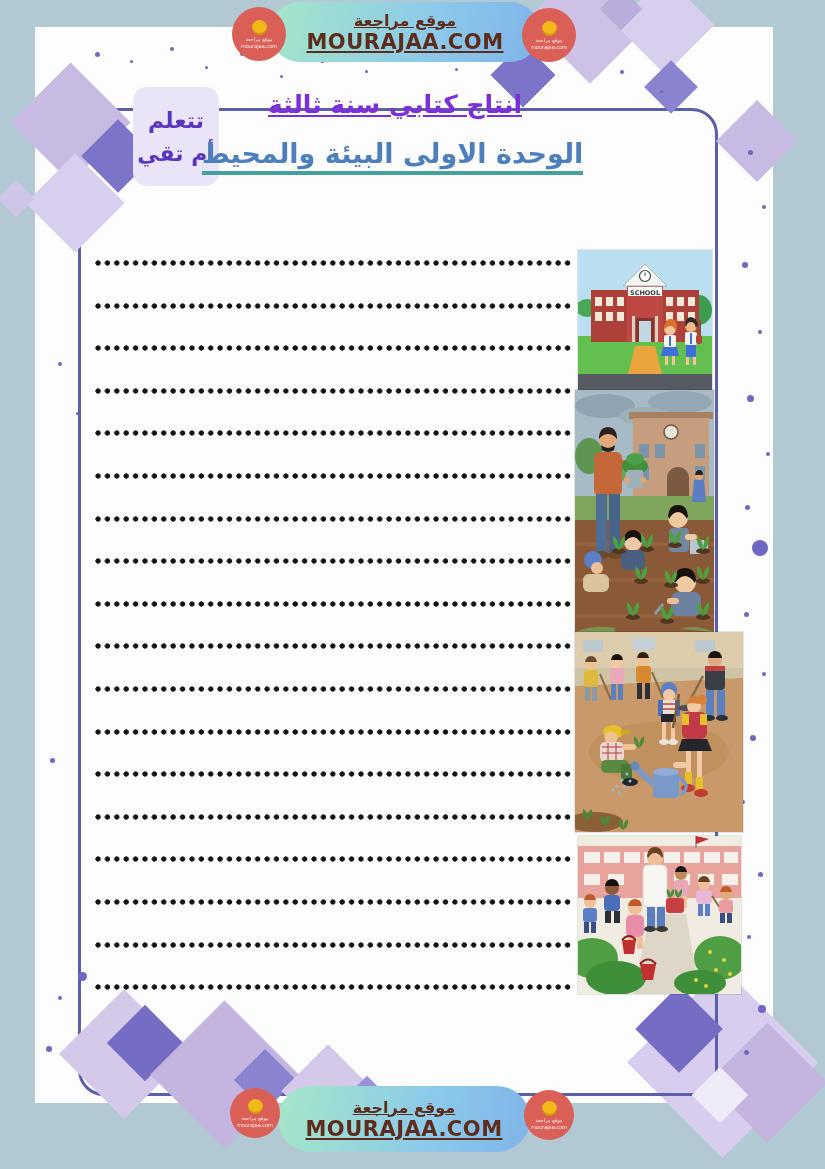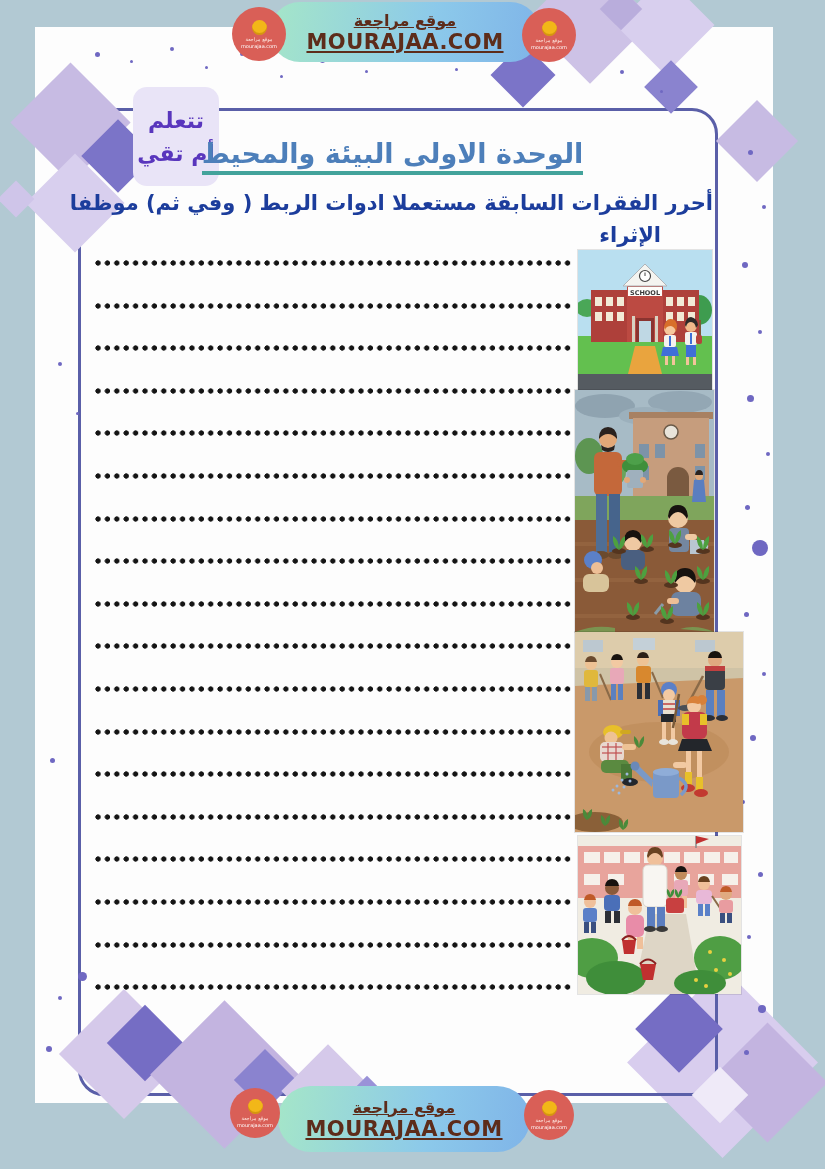--- a/index.html
+++ b/index.html
@@ -137,29 +137,26 @@
     <div class="badge-dot"></div>
     <div class="t1" dir="rtl">موقع مراجعة</div>
     <div class="t2">mourajaa.com</div>
   </div>
 
   <div class="student-box" dir="rtl">
     <div>تتعلم</div>
     <div>أم تقي</div>
   </div>
 
+  <div class="title1" dir="rtl">انتاج كتابي سنة ثالثة</div>
   <div class="title2" dir="rtl">
     <span>الوحدة الاولى البيئة والمحيط</span>
   </div>
 
 
-  <div class="instruction" dir="rtl">
-    <div class="l1">أحرر الفقرات السابقة مستعملا ادوات الربط ( وفي ثم) موظفا</div>
-    <div class="cont">الإثراء</div>
-  </div>
 
   <div class="lines">
       <div class="dotline"></div>
       <div class="dotline"></div>
       <div class="dotline"></div>
       <div class="dotline"></div>
       <div class="dotline"></div>
       <div class="dotline"></div>
       <div class="dotline"></div>
       <div class="dotline"></div>

